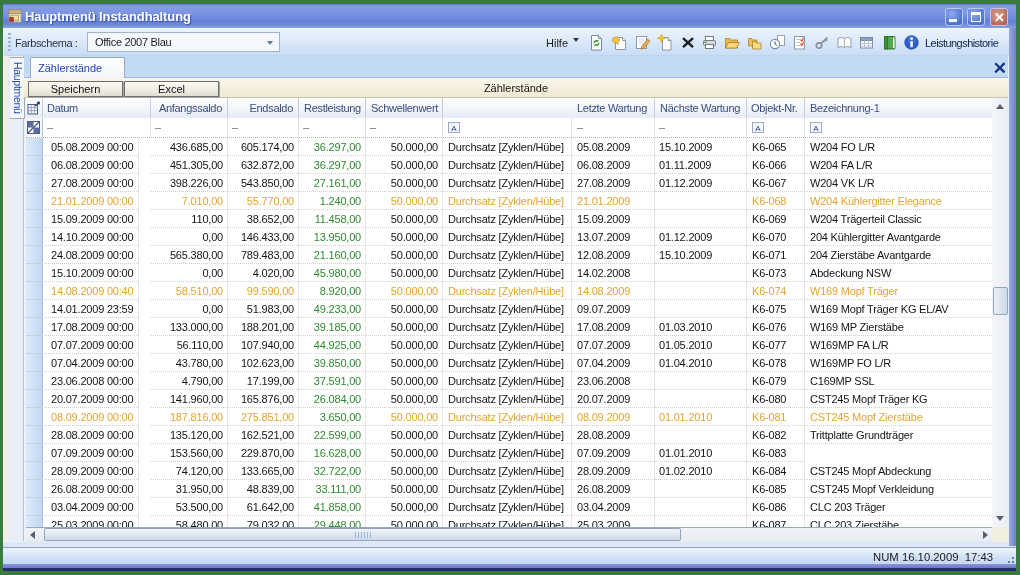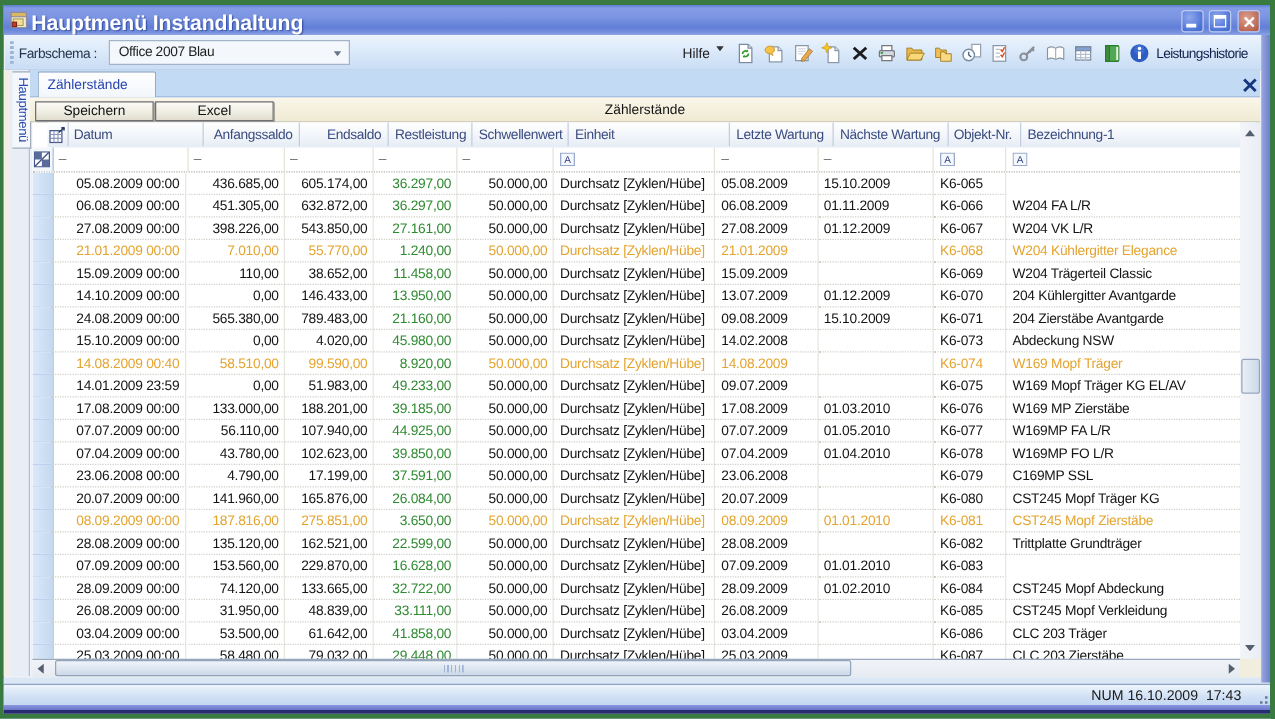--- a/index.html
+++ b/index.html
@@ -1,21 +1,21 @@
 <!DOCTYPE html>
 <html><head><meta charset="utf-8">
 <style>
 *{margin:0;padding:0;box-sizing:border-box}
 html,body{width:1020px;height:575px;overflow:hidden}
 body{background:#397a40;position:relative;font-family:"Liberation Sans",sans-serif;font-size:11px;color:#141414}
 #win{position:absolute;left:3px;top:4px;width:1013px;height:567px;background:#eef2f8}
 
 #title{position:absolute;left:0;top:0;width:1013px;height:24px;
 background:linear-gradient(#5a7bd0 0%,#849ce5 10%,#7c95e2 40%,#617fd7 75%,#7a93de 93%,#90a6e6 100%)}
-#title .txt{position:absolute;left:22px;top:5px;font-size:17px;font-weight:bold;color:#fff;text-shadow:1px 1px 1px rgba(20,40,120,.55);letter-spacing:-.1px}
+#title .txt{position:absolute;left:22px;top:5px;font-size:13px;font-weight:bold;color:#fff;text-shadow:1px 1px 1px rgba(20,40,120,.55);letter-spacing:-.1px}
 #appico{position:absolute;left:5px;top:5px;width:14px;height:14px}
 .wbtn{position:absolute;top:4px;width:18px;height:18px;border-radius:3px;border:1px solid #bcc9f0}
 #bmin{left:942px;background:radial-gradient(circle at 35% 30%,#90a9ee,#4a71d4 75%)}
 #bmax{left:964px;background:radial-gradient(circle at 35% 30%,#90a9ee,#4a71d4 75%)}
 #bcls{left:987px;background:radial-gradient(circle at 40% 35%,#dfa18f,#b4604c 82%)}
 #bmin i{position:absolute;left:3px;bottom:3px;width:8px;height:3px;background:#fff}
 #bmax i{position:absolute;left:3px;top:3px;width:10px;height:10px;border:1px solid #fff;border-top-width:3px}
 #bcls i{position:absolute;left:3px;top:1px;color:#fff;font-style:normal;font-weight:bold;font-size:13px}
 
 #tbar{position:absolute;left:1px;top:24px;width:1006px;height:28px;background:linear-gradient(#ecf4fd,#d9e8f9 55%,#c9ddf5);border-bottom:1px solid #c0d4ec}
@@ -36,30 +36,30 @@
 #tabrow{position:absolute;left:21px;top:52px;width:984px;height:22px;background:#c2daf3;border-bottom:1px solid #9cb8dd}
 #tab1{position:absolute;left:6px;top:1px;width:95px;height:21px;background:linear-gradient(#fefefe,#f2f6fb);border:1px solid #98aac4;border-bottom:none;border-radius:2px 2px 0 0;color:#2744b0;text-align:left;padding:4px 0 0 7px}
 #tabx{position:absolute;right:1px;top:2px;color:#16367e;font-weight:bold;font-size:17px}
 
 #cap{position:absolute;left:21px;top:74px;width:984px;height:20px;background:linear-gradient(#faf7ea,#f0e9d3);border-bottom:1px solid #c8c4b0}
 .btn{position:absolute;top:3px;width:95px;height:16px;border:1px solid #6e6e74;background:linear-gradient(#fbfaf5,#edebdf 65%,#e0ddcf);text-align:center;padding-top:1px;color:#111;box-shadow:1px 1px 0 #a8a89e}
 #btn1{left:4px}#btn2{left:100px}
 #capt{position:absolute;left:0;width:984px;text-align:center;top:4px;color:#141414}
 
 #grid{position:absolute;left:23px;top:94px;width:966px;height:429px;background:#fff}
-#ghead{position:absolute;left:12px;top:0;width:966px;height:36px;background:linear-gradient(#ffffff,#e7edf6 55%,#cdd9eb);border-bottom:1px solid #98a8c4}
+#ghead{position:absolute;left:0;top:0;width:966px;height:36px;background:linear-gradient(#ffffff,#e7edf6 55%,#cdd9eb);border-bottom:1px solid #98a8c4}
 #ghead .h{position:absolute;top:0;height:19px;border-right:1px solid #c2cde0;color:#3a4c80;padding:4px 5px 0 5px;white-space:nowrap;letter-spacing:-.3px}
 #ghead .num{text-align:right}
 #gfilt{position:absolute;left:0;top:20px;width:966px;height:20px;background:#fff;border-bottom:1px dotted #b4b4ac}
 #gfilt .f{position:absolute;top:0;height:19px;border-right:1px solid #e3e3da;color:#707070;padding:3px 4px 0 4px}
 #gbody{position:absolute;left:0;top:40px;width:966px;height:389px;overflow:hidden}
 .row{position:relative;width:966px;height:18px;white-space:nowrap}
 .c{position:absolute;top:0;height:18px;border-right:1px solid #e7e7df;border-bottom:1px dotted #d0d0c8;padding:3px 4px 0 4px;overflow:hidden;letter-spacing:-.2px}
 .c0{left:0;width:17px;background:linear-gradient(to right,#dce9f9,#c3d8f1);border-right:1px solid #a9bfdc;border-bottom:1px solid #bdd1ec}
-.c1{left:15px;width:108px;padding-left:20px}
+.c1{left:5px;width:108px;padding-left:20px}
 .c2{left:125px;width:77px}
 .c3{left:202px;width:71px}
 .c4{left:273px;width:67px}
 .c5{left:340px;width:77px}
 .c6{left:417px;width:129px;padding-left:5px}
 .c7{left:546px;width:83px;padding-left:5px}
 .c8{left:629px;width:92px;padding-left:4px}
 .c9{left:721px;width:58px;padding-left:5px}
 .c10{left:779px;width:187px;border-right:none;padding-left:5px}
 .num{text-align:right;padding-right:4px}
@@ -215,21 +215,20 @@
             <rect x="1" y="3.5" width="9.5" height="9.5" fill="#fdfdfd" stroke="#45558a"></rect>
             <path d="M1 6.6h9.5M1 9.7h9.5M4.2 3.5v9.5M7.4 3.5v9.5" stroke="#8a98bc" stroke-width=".9"></path>
             <path d="M8 5l4.5-4M12.5 1l-2.5 .4M12.5 1l-.4 2.5" stroke="#283a6a" stroke-width="1.1" fill="none"></path>
           </svg>
         </div>
    <div class="h" style="left:17px;width:108px;padding-left:4px">Datum</div>
    <div class="h num" style="left:125px;width:77px">Anfangssaldo</div>
    <div class="h num" style="left:202px;width:71px">Endsaldo</div>
    <div class="h num" style="left:273px;width:67px">Restleistung</div>
    <div class="h num" style="left:340px;width:77px">Schwellenwert</div>
-   <div class="h" style="left:417px;width:129px">Einheit</div>
    <div class="h" style="left:546px;width:83px">Letzte Wartung</div>
    <div class="h" style="left:629px;width:92px">Nächste Wartung</div>
    <div class="h" style="left:721px;width:58px;padding-left:4px">Objekt-Nr.</div>
    <div class="h" style="left:779px;width:187px;border-right:none">Bezeichnung-1</div>
   </div>
   <div id="gfilt">
    <div class="f" style="left:0;width:17px;background:#f3f7fc;border-right:1px solid #a9bfdc;padding:3px 0 0 1px">
           <svg width="13" height="13" viewBox="0 0 13 13">
             <rect x="0.5" y="0.5" width="12" height="12" fill="#fff" stroke="#44548a"></rect>
             <path d="M.5 .5h6v6h-6zM6.5 6.5h6v6h-6z" fill="#5a6a9a"></path>
@@ -267,20 +266,21 @@
 <div class="c c0"></div>
 <div class="c c1">05.08.2009 00:00</div>
 <div class="c c2 num">436.685,00</div>
 <div class="c c3 num">605.174,00</div>
 <div class="c c4 num grn">36.297,00</div>
 <div class="c c5 num">50.000,00</div>
 <div class="c c6">Durchsatz [Zyklen/Hübe]</div>
 <div class="c c7">05.08.2009</div>
 <div class="c c8">15.10.2009</div>
 <div class="c c9">K6-065</div>
+<div class="c c10">W204 FO L/R</div>
 </div>
 <div class="row">
 <div class="c c0"></div>
 <div class="c c1">06.08.2009 00:00</div>
 <div class="c c2 num">451.305,00</div>
 <div class="c c3 num">632.872,00</div>
 <div class="c c4 num grn">36.297,00</div>
 <div class="c c5 num">50.000,00</div>
 <div class="c c6">Durchsatz [Zyklen/Hübe]</div>
 <div class="c c7">06.08.2009</div>
@@ -341,21 +341,21 @@
 <div class="c c10">204 Kühlergitter Avantgarde</div>
 </div>
 <div class="row">
 <div class="c c0"></div>
 <div class="c c1">24.08.2009 00:00</div>
 <div class="c c2 num">565.380,00</div>
 <div class="c c3 num">789.483,00</div>
 <div class="c c4 num grn">21.160,00</div>
 <div class="c c5 num">50.000,00</div>
 <div class="c c6">Durchsatz [Zyklen/Hübe]</div>
-<div class="c c7">09.08.2009</div>
+<div class="c c7">12.08.2009</div>
 <div class="c c8">15.10.2009</div>
 <div class="c c9">K6-071</div>
 <div class="c c10">204 Zierstäbe Avantgarde</div>
 </div>
 <div class="row">
 <div class="c c0"></div>
 <div class="c c1">15.10.2009 00:00</div>
 <div class="c c2 num">0,00</div>
 <div class="c c3 num">4.020,00</div>
 <div class="c c4 num grn">45.980,00</div>

